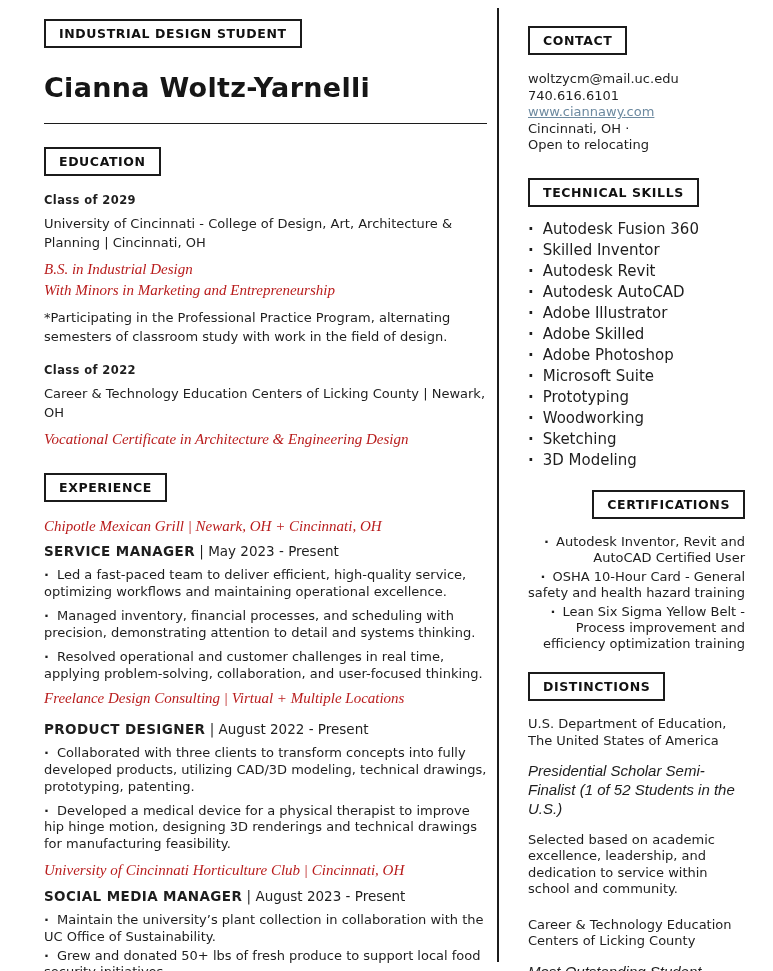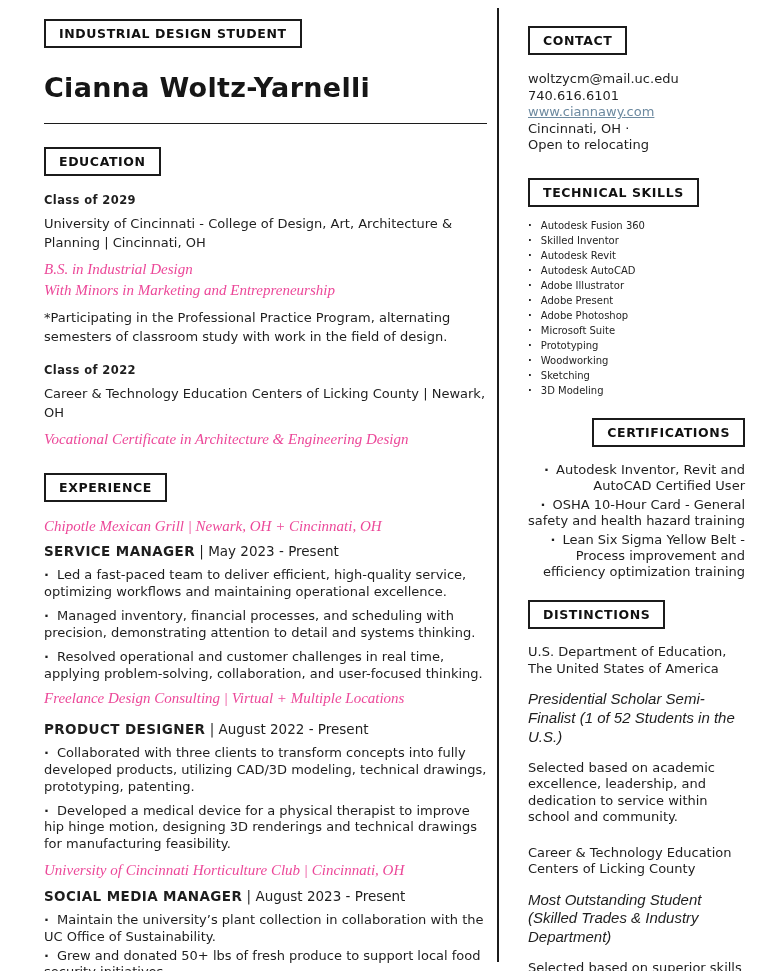--- a/index.html
+++ b/index.html
@@ -62,21 +62,21 @@
     font-size: 13px;
     line-height: 1.45;
     margin: 8px 0 0 0;
   }
   .serif-it {
     font-family: "Liberation Serif", "DejaVu Serif", serif;
     font-style: italic;
     font-size: 15px;
     line-height: 1.3;
     margin: 7px 0 0 0;
-    color: #ec4899;
+    color: #b91c1c;
   }
   .serif-tight { margin-top: 2px; }
   .job-org { margin-top: 15px; }
   .job-title-line {
     font-size: 13.5px;
     margin: 7px 0 0 0;
   }
   .job-title { font-weight: bold; letter-spacing: 0.4px; }
   ul.bullets {
     list-style: none;
@@ -87,21 +87,21 @@
   }
   ul.bullets li { margin: 0 0 7px 0; }
   ul.bullets li::before { content: "·"; font-weight: bold; margin-right: 8px; }
   .contact-block { margin-top: 16px; font-size: 13px; line-height: 1.27; }
   .contact-line { margin: 0; }
   a.site-link { text-decoration: underline; cursor: pointer; }
   ul.skills {
     list-style: none;
     margin: 13px 0 0 0;
     padding: 0;
-    font-size: 10px;
+    font-size: 15px;
     line-height: 1.2;
   }
   ul.skills li { margin: 0 0 3px 0; }
   ul.skills li::before { content: "·"; font-weight: bold; margin-right: 9px; }
   ul.certs {
     list-style: none;
     margin: 15px 0 0 0;
     padding: 0;
     font-size: 13px;
     line-height: 1.24;
@@ -223,21 +223,21 @@
     <div style="margin-top:24px;">
       <div class="section-box">
         <span>TECHNICAL SKILLS</span>
       </div>
       <ul class="skills">
         <li>Autodesk Fusion 360</li>
         <li>Skilled Inventor</li>
         <li>Autodesk Revit</li>
         <li>Autodesk AutoCAD</li>
         <li>Adobe Illustrator</li>
-        <li>Adobe Present</li>
+        <li>Adobe Skilled</li>
         <li>Adobe Photoshop</li>
         <li>Microsoft Suite</li>
         <li>Prototyping</li>
         <li>Woodworking</li>
         <li>Sketching</li>
         <li>3D Modeling</li>
       </ul>
     </div>
 
     <div style="margin-top:21px;text-align:right;">

